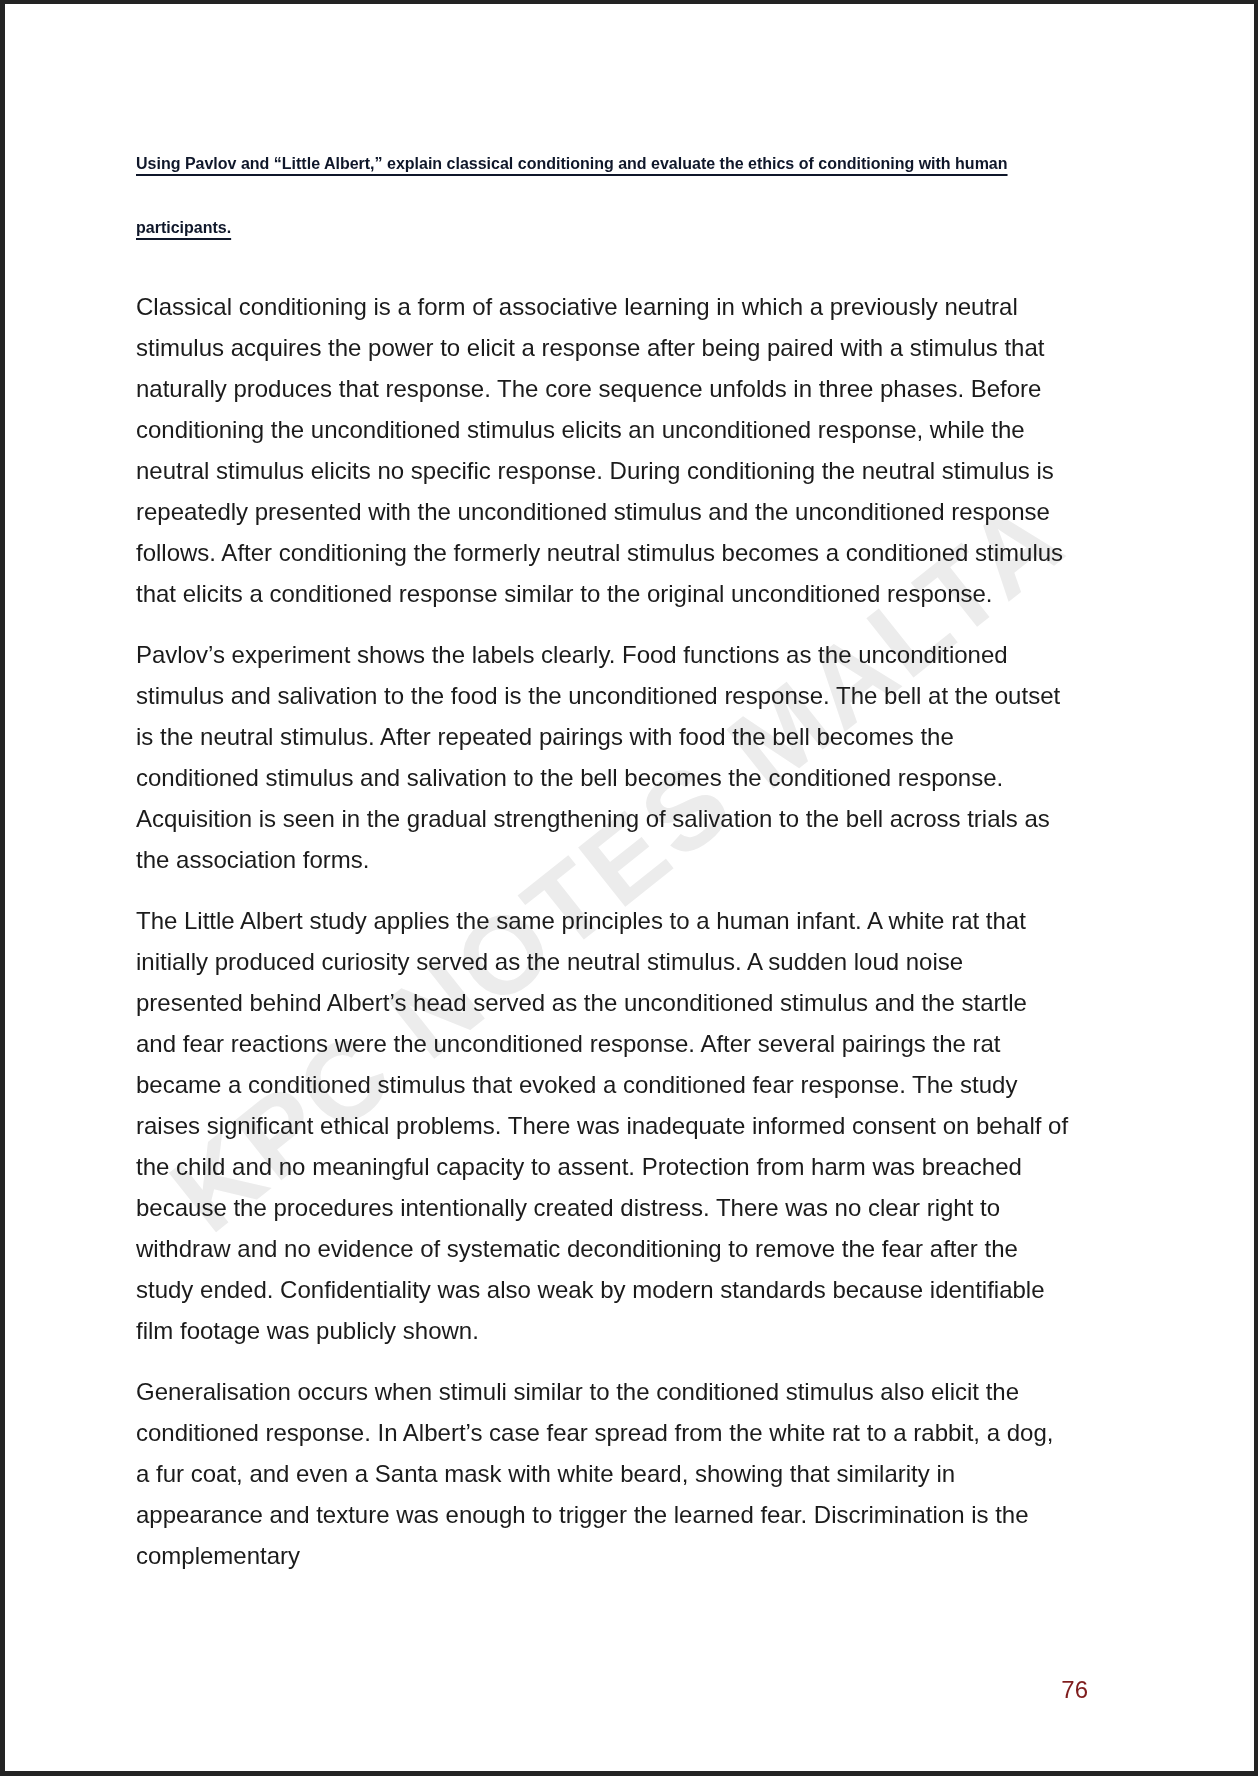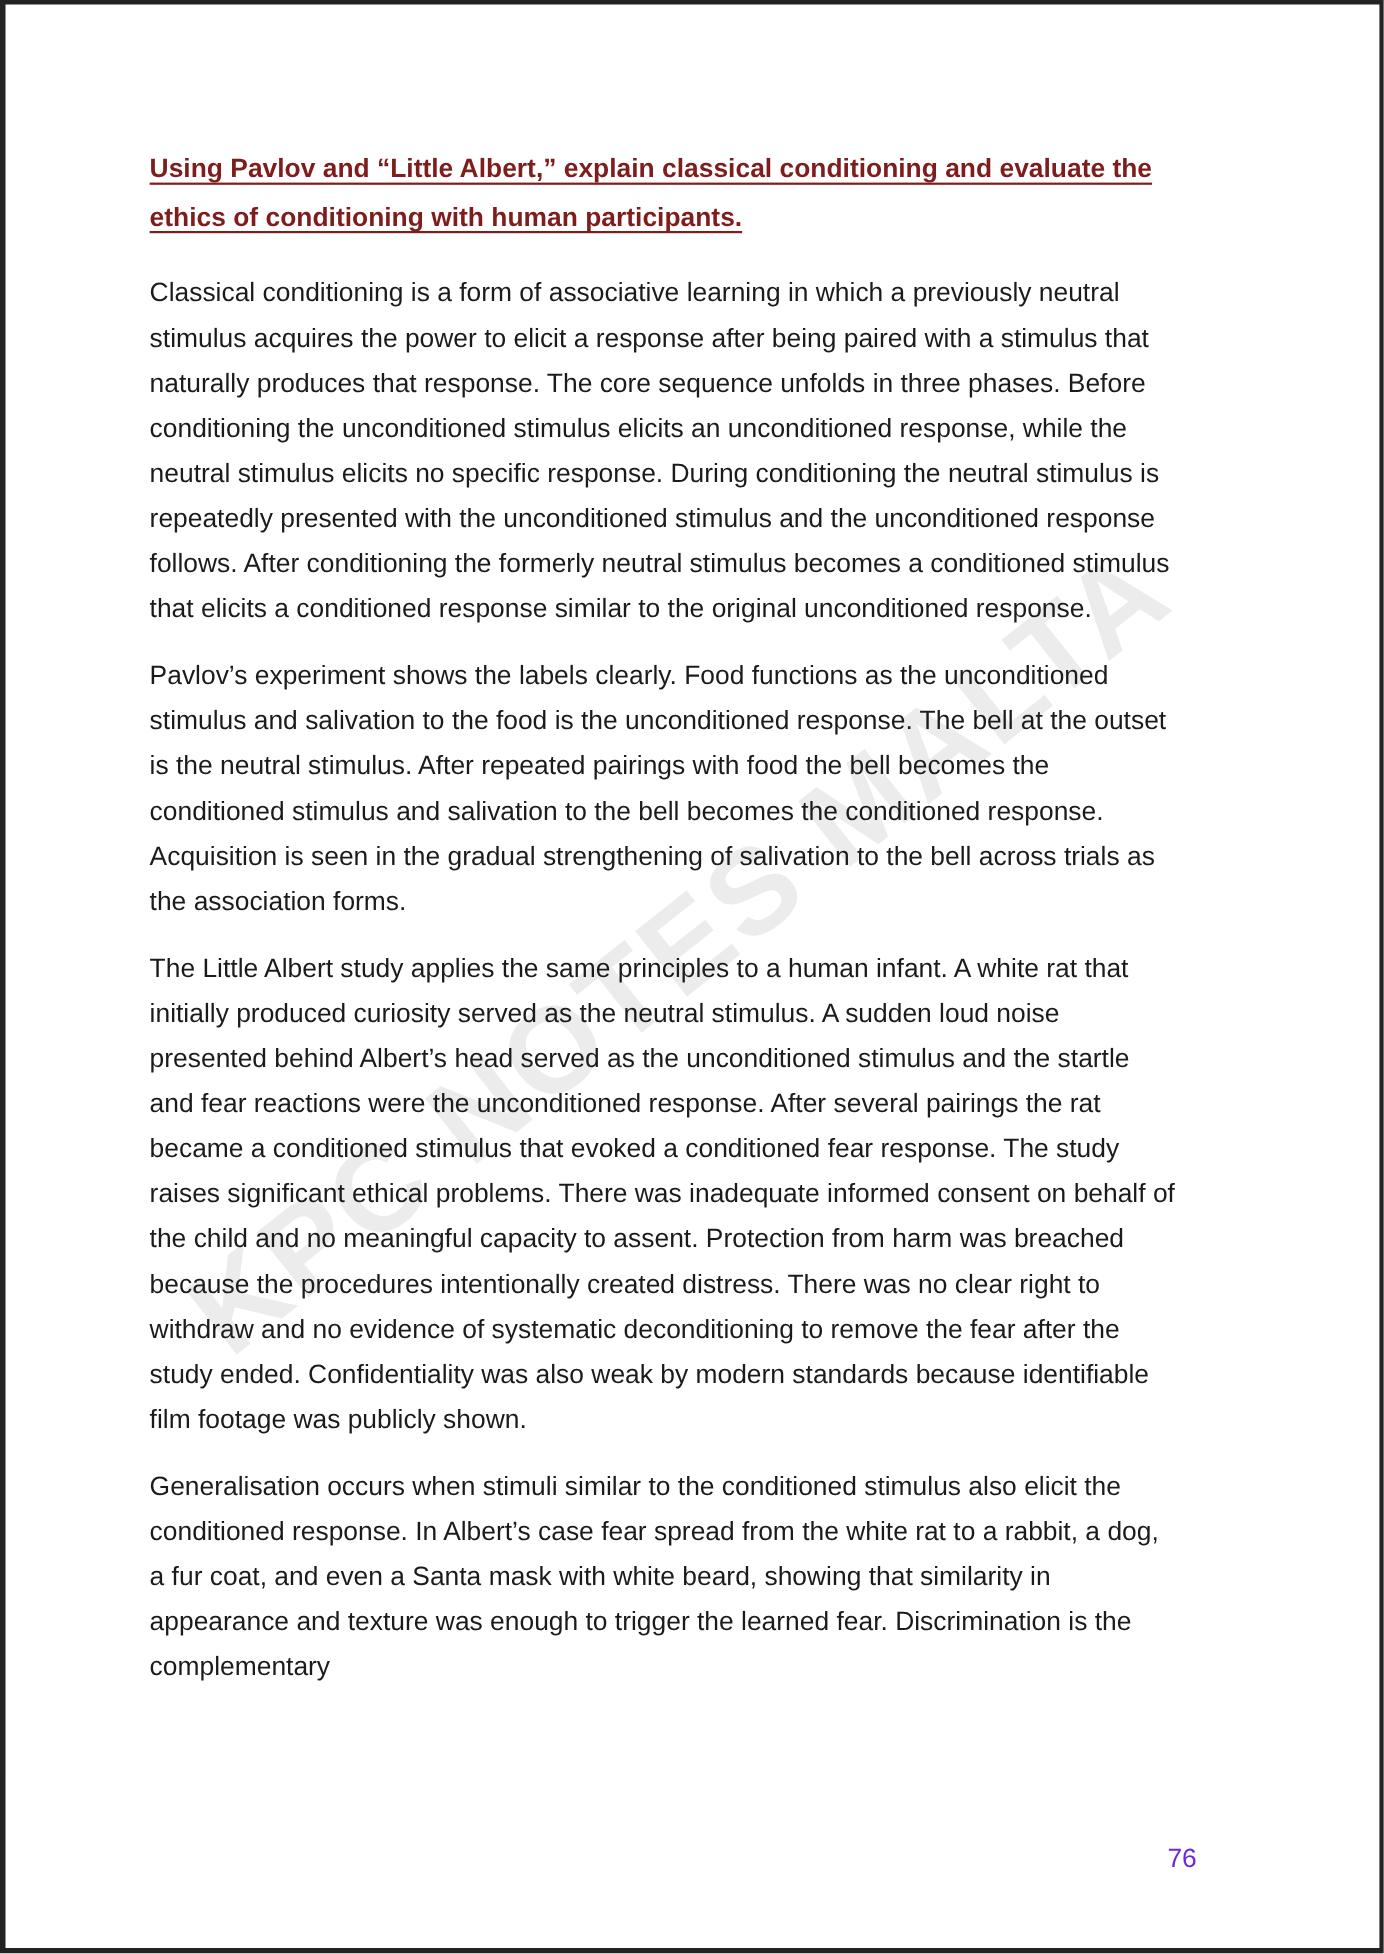--- a/index.html
+++ b/index.html
@@ -39,40 +39,40 @@
     left: 131px;
     top: 128px;
     width: 952px;
     z-index: 1;
     color: #1b1b1b;
     font-size: 24px;
     line-height: 41px;
     text-align: left;
   }
   .heading {
-    font-size: 24px;
+    font-size: 16px;
     font-weight: bold;
-    color: #7f1d1d;
+    color: #0f172a;
     text-decoration: underline;
     text-decoration-thickness: 2px;
     text-underline-offset: 5px;
     margin: 0 0 26px 0;
-    line-height: 44px;
+    line-height: 64px;
   }
   p.body-par {
     margin: 0 16px 20px 0;
   }
   .page-number {
     position: absolute;
     left: 131px;
     top: 1672px;
     width: 952px;
     text-align: right;
     font-size: 24px;
-    color: #6d28d9;
+    color: #7f1d1d;
     z-index: 1;
   }
 </style>
 </head>
 <body>
 
 <div class="page">
 
   <div class="watermark">KPC NOTES MALTA</div>
 

